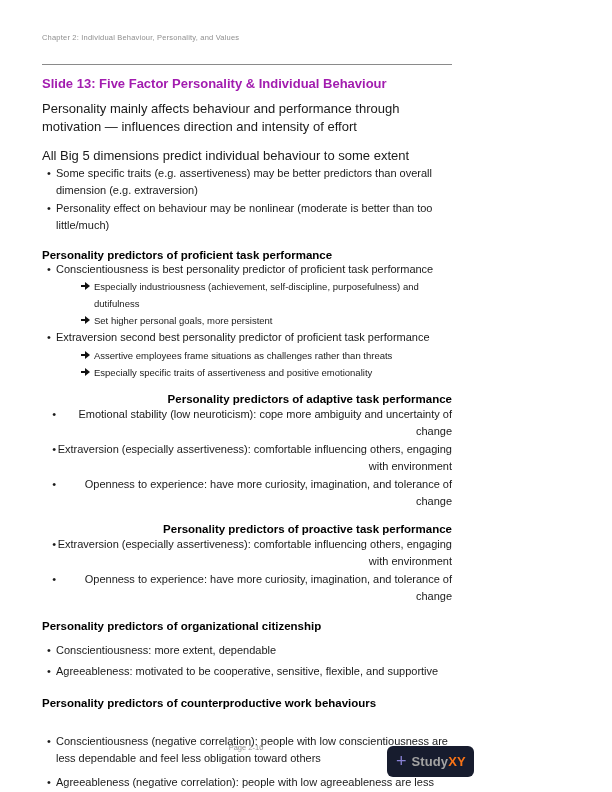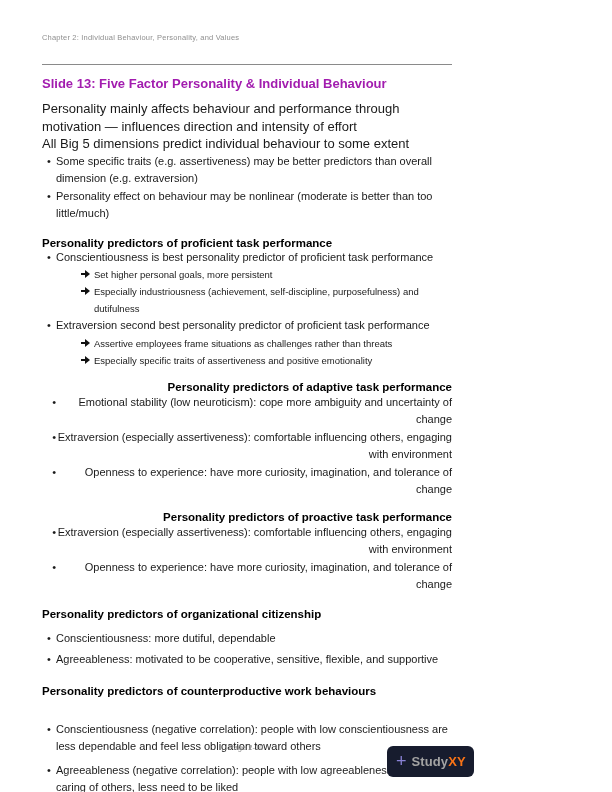--- a/index.html
+++ b/index.html
@@ -11,21 +11,21 @@
     font-family:Liberation Sans, sans-serif;
     color:#1a1a1a;
     overflow:hidden;
   }
   .content { padding:33px 40px 0 42px; }
   .doc-header { font-size:7.5px; color:#8f8f8f; letter-spacing:0.2px; }
   .rule { border:none; border-top:1px solid #8a8a8a; margin-top:22px; }
   .title { font-size:13px; font-weight:bold; color:#a21caf; margin-top:11px; }
   .body-text { font-size:13px; line-height:17.5px; }
   .p1 { margin-top:9px; }
-  .p2 { }
+  .p2 { margin-top:12px; }
   .mw480 { max-width:480px; }
   .li { display:flex; align-items:flex-start; }
   .dot { flex:none; width:14px; padding-left:5px; font-size:11px; line-height:17.5px; color:#1a1a1a; }
   .li-text { font-size:11px; line-height:17.5px; }
   .subli { display:flex; align-items:flex-start; margin-left:39px; }
   .arrow { flex:none; position:relative; width:11px; height:17px; margin-right:2px; }
   .arrow::before { content:""; position:absolute; left:0; top:7.2px; width:5px; height:2.2px; background:#111; }
   .arrow::after { content:""; position:absolute; left:4px; top:4.2px;
     border-left:5px solid #111; border-top:4px solid transparent; border-bottom:4px solid transparent; }
   .sub-text { font-size:9.5px; line-height:17px; }
@@ -79,25 +79,25 @@
     </div>
 
     <div class="section">
       <div class="sec-heading">Personality predictors of proficient task performance</div>
       <div class="li">
         <span class="dot">•</span>
         <div class="li-text">Conscientiousness is best personality predictor of proficient task performance</div>
       </div>
       <div class="subli">
         <span class="arrow"></span>
-        <div class="sub-text">Set higher personal goals, more persistent</div>
+        <div class="sub-text">Especially industriousness (achievement, self-discipline, purposefulness) and dutifulness</div>
       </div>
       <div class="subli">
         <span class="arrow"></span>
-        <div class="sub-text">Especially industriousness (achievement, self-discipline, purposefulness) and dutifulness</div>
+        <div class="sub-text">Set higher personal goals, more persistent</div>
       </div>
       <div class="li">
         <span class="dot">•</span>
         <div class="li-text">Extraversion second best personality predictor of proficient task performance</div>
       </div>
       <div class="subli">
         <span class="arrow"></span>
         <div class="sub-text">Assertive employees frame situations as challenges rather than threats</div>
       </div>
       <div class="subli">
@@ -132,21 +132,21 @@
         <span class="dot">•</span>
         <div class="li-text">Openness to experience: have more curiosity, imagination, and tolerance of change</div>
       </div>
     </div>
 
     <div class="section sec-gap-md">
       <div class="sec-heading head-pad-lg">Personality predictors of organizational citizenship</div>
       <div class="spaced">
         <div class="li">
           <span class="dot">•</span>
-          <div class="li-text">Conscientiousness: more dutiful, dependable</div>
+          <div class="li-text">Conscientiousness: more extent, dependable</div>
         </div>
         <div class="li">
           <span class="dot">•</span>
           <div class="li-text">Agreeableness: motivated to be cooperative, sensitive, flexible, and supportive</div>
         </div>
       </div>
     </div>
 
     <div class="section sec-gap-sm">
       <div class="sec-heading head-pad-md">Personality predictors of counterproductive work behaviours</div>

